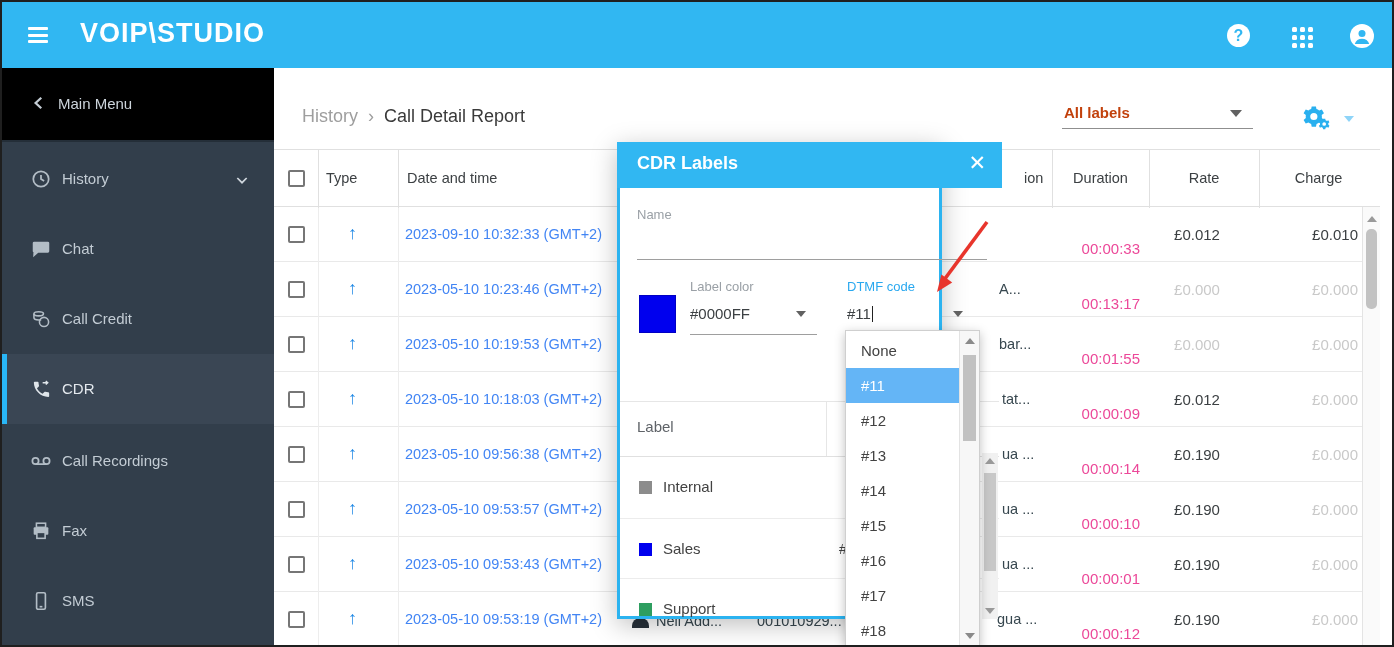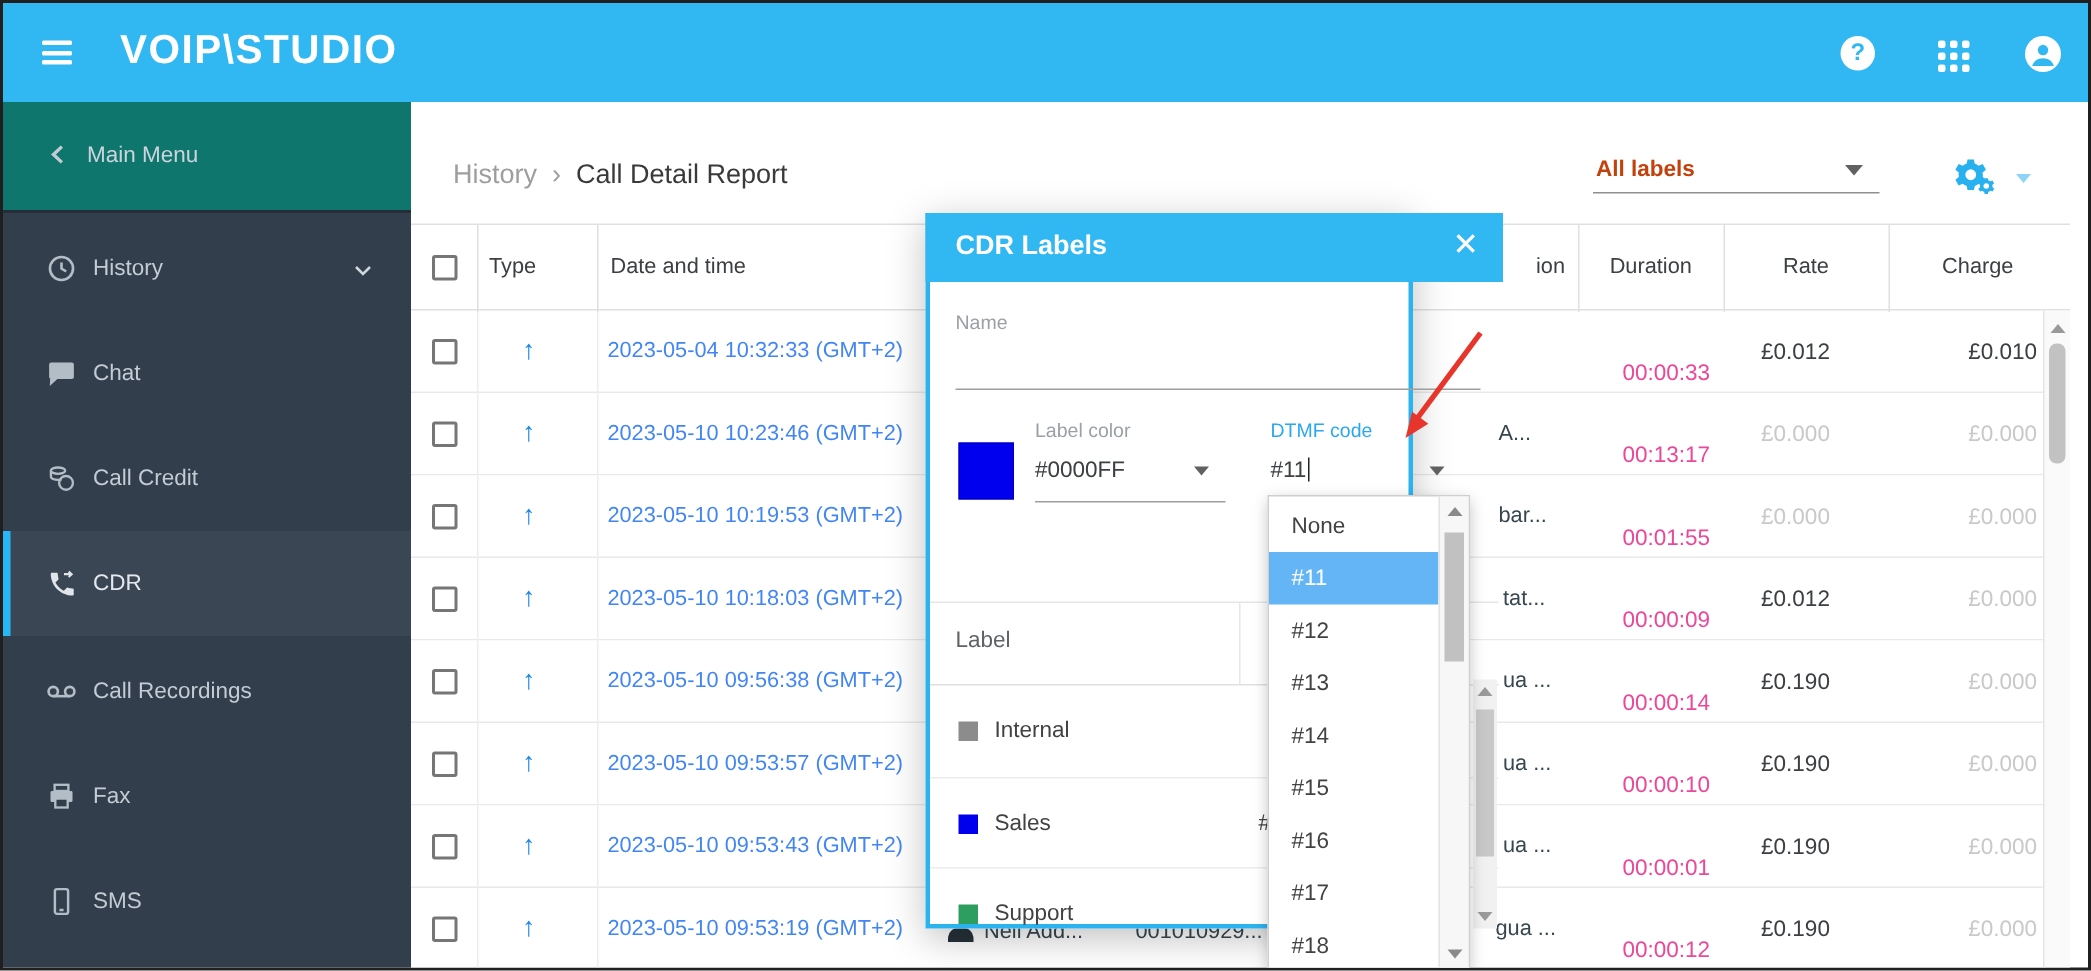--- a/index.html
+++ b/index.html
@@ -12,21 +12,21 @@
   .hamburger span{display:block;height:3px;background:#fff;margin-bottom:3.5px;border-radius:1px;}
   .logo{position:absolute;left:78px;top:16px;color:#fff;font-size:27px;font-weight:bold;letter-spacing:1px;}
   .tb-icon{position:absolute;top:22px;width:24px;height:24px;}
   .help-circle{width:23px;height:23px;border-radius:50%;background:#fff;color:#31b7f2;font-weight:bold;font-size:16px;text-align:center;line-height:23px;}
   .grid-icon{display:grid;grid-template-columns:repeat(3,5px);grid-gap:3px;padding-top:1px;}
   .grid-icon i{width:5px;height:5px;background:#fff;border-radius:1.5px;}
   .user-circle{width:24px;height:24px;border-radius:50%;background:#fff;overflow:hidden;position:relative;}
 
   
   .sidebar{position:absolute;left:0;top:66px;width:272px;height:581px;background:#323e4b;z-index:30;}
-  .side-back{position:absolute;left:0;top:0;width:272px;height:74px;background:#0f766e;border-bottom:2px solid #242e38;color:#ccd4db;cursor:pointer;}
+  .side-back{position:absolute;left:0;top:0;width:272px;height:74px;background:#000000;border-bottom:2px solid #242e38;color:#ccd4db;cursor:pointer;}
   .side-back .lbl{position:absolute;left:56px;top:27px;font-size:15px;}
   .nav-item{position:absolute;left:0;width:272px;height:70px;color:#c3ccd4;font-size:15px;cursor:pointer;}
   .nav-item .lbl{position:absolute;left:60px;top:26px;}
   .nav-item .ic{position:absolute;left:28px;top:24px;width:22px;height:22px;}
   .nav-item.active{background:#3a4654;border-left:5px solid #29b6f6;color:#e4e9ee;}
   .nav-item.active .ic{left:23px;}
   .nav-item.active .lbl{left:55px;}
   .nav-chev{position:absolute;right:24px;top:28px;}
 
   
@@ -244,21 +244,21 @@
     <span class="th" style="left:875px;width:110px;text-align:center;">Rate</span>
     <span class="vline" style="left:985px;"></span>
     <span class="th" style="left:985px;width:103px;text-align:center;padding-left:16px;">Charge</span>
   </div>
 
   <div class="row" style="top:205px;">
     <div class="checkbox"></div>
     <span class="vline" style="left:44px;"></span>
       <span class="vline" style="left:124px;"></span>
     <span class="type-arrow">↑</span>
-    <span class="c-date">2023-05-04 10:32:33 (GMT+2)</span>
+    <span class="c-date">2023-09-10 10:32:33 (GMT+2)</span>
     <span class="c-dur">00:00:33</span>
     <span class="c-rate">£0.012</span>
     <span class="c-charge">£0.010</span>
   </div>
 
   <div class="row" style="top:260px;">
     <div class="checkbox"></div>
     <span class="vline" style="left:44px;"></span>
       <span class="vline" style="left:124px;"></span>
     <span class="type-arrow">↑</span>

